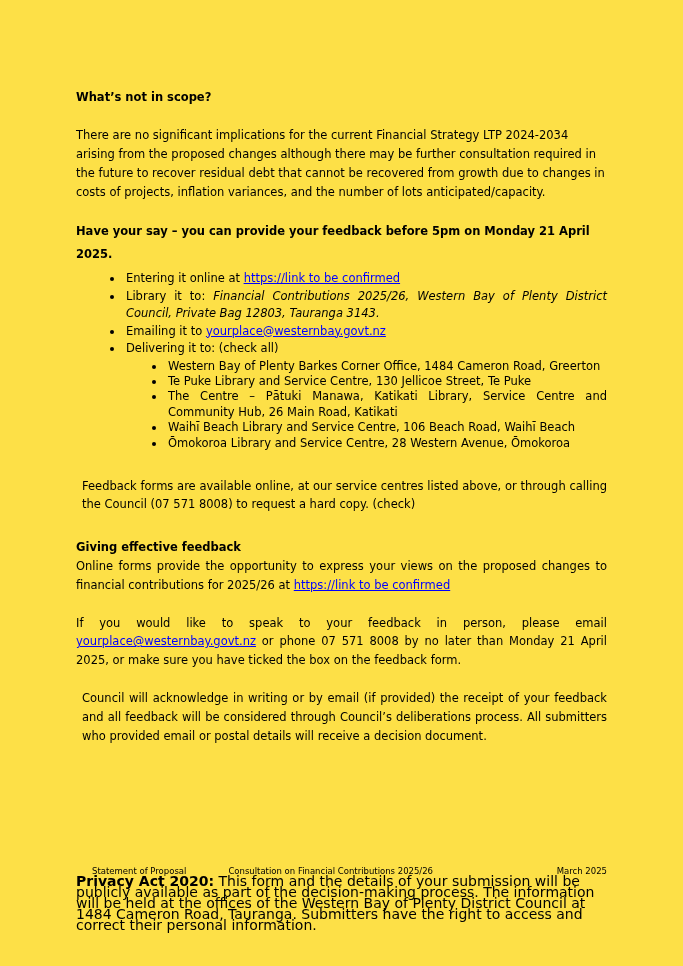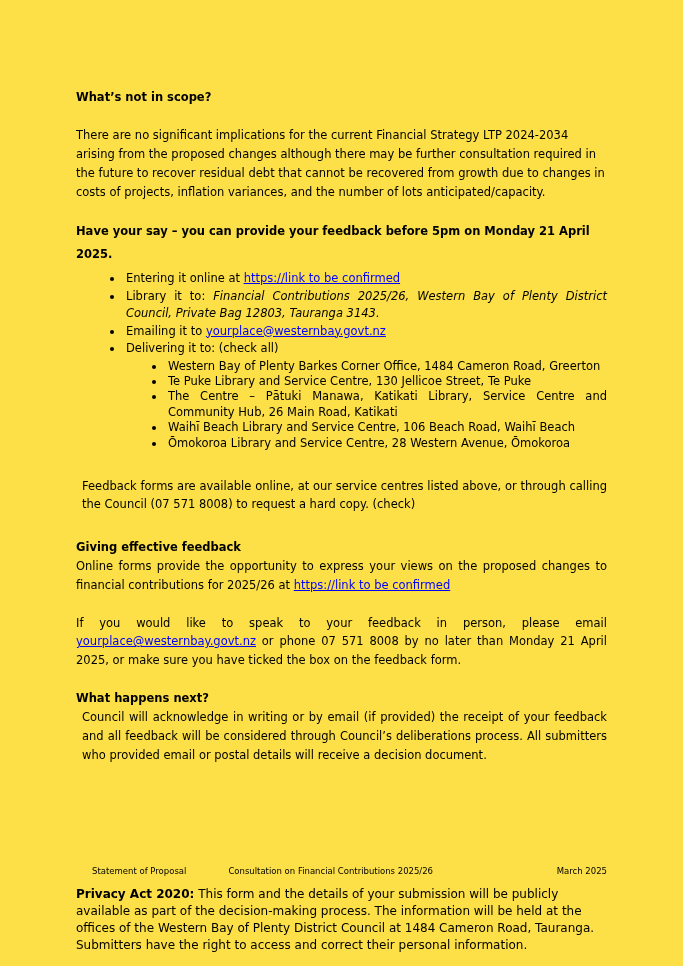--- a/index.html
+++ b/index.html
@@ -32,21 +32,21 @@
   .it{font-style:italic;}
   a.link{color:#0000FF;text-decoration:underline;cursor:pointer;}
   .feedback-forms{margin-top:26px;margin-bottom:24px;line-height:18.5px;}
   .s3para{margin-bottom:19px;line-height:19px;}
   .s4para{margin-bottom:20px;line-height:18.5px;}
   .s5para{line-height:19px;}
   .footer{position:absolute;left:76px;right:76px;top:866px;}
   .footer-row{display:flex;align-items:baseline;font-size:8.5px;line-height:10px;margin-left:16px;}
   .footer-center{flex:1;text-align:center;}
   .footer-right{width:132px;text-align:right;}
-  .privacy{margin-top:10px;font-size:12px;line-height:17px;}
+  .privacy{font-size:14px;line-height:11px;}
   .privacy b{font-weight:bold;}
 </style>
 </head>
 <body>
 
 <div class="page">
   <div class="content">
 
     <p class="h h1">What’s not in scope?</p>
 
@@ -71,21 +71,20 @@
       </li>
     </ul>
 
     <p class="body just ind feedback-forms">Feedback forms are available online, at our service centres listed above, or through calling the Council (07 571 8008) to request a hard copy. (check)</p>
 
     <p class="h h3">Giving effective feedback</p>
     <p class="body just s3para"><span>Online forms provide the opportunity to express your views on the proposed changes to financial contributions for 2025/26 at </span><a class="link" href="#">https://link to be confirmed</a></p>
 
     <p class="body just s4para"><span>If you would like to speak to your feedback in person, please email </span><a class="link" href="#">yourplace@westernbay.govt.nz</a><span> or phone 07 571 8008 by no later than Monday 21 April 2025, or make sure you have ticked the box on the feedback form.</span></p>
 
-    <p class="h h3">What happens next?</p>
     <p class="body just ind s5para">Council will acknowledge in writing or by email (if provided) the receipt of your feedback and all feedback will be considered through Council’s deliberations process. All submitters who provided email or postal details will receive a decision document.</p>
 
   </div>
 
   <div class="footer">
     <div class="footer-row">
       <span class="footer-left">Statement of Proposal</span>
       <span class="footer-center">Consultation on Financial Contributions 2025/26</span>
       <span class="footer-right">March 2025</span>
     </div>

